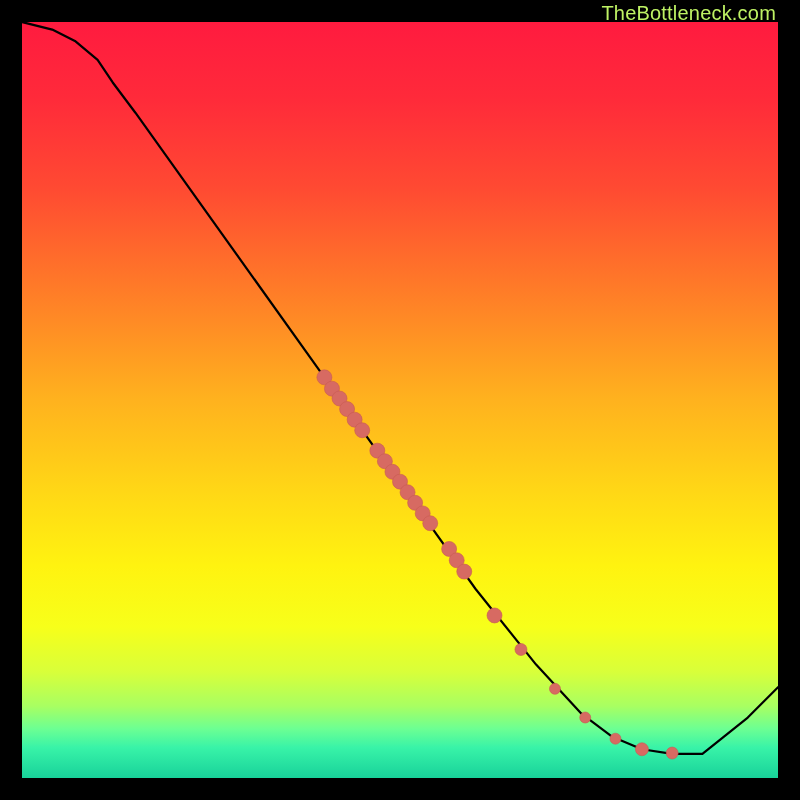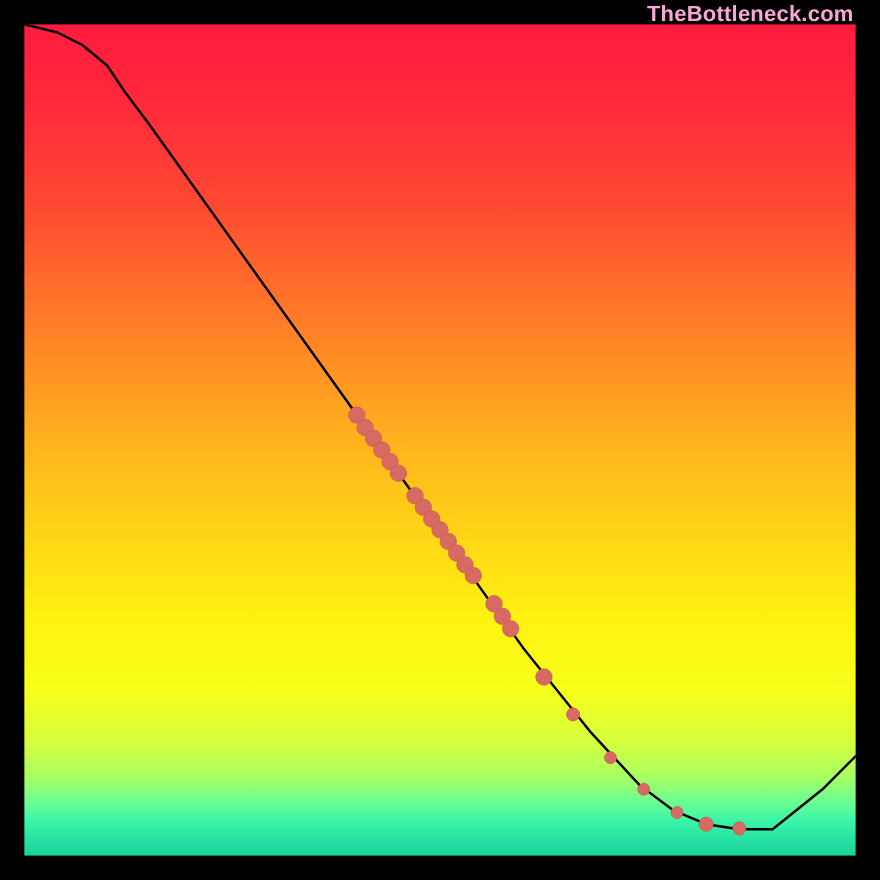--- a/index.html
+++ b/index.html
@@ -24,22 +24,22 @@
     top: 0;
     width: 756px;
     height: 756px;
   }
   .watermark {
     position: absolute;
     top: 2px;
     right: 24px;
     font-family: Arial, Helvetica, sans-serif;
     font-size: 20px;
-    font-weight: 700;
-    color: #f9a8d4;
+    font-weight: 400;
+    color: #bef264;
     letter-spacing: 0.2px;
   }
   .curve {
     fill: none;
     stroke: #000;
     stroke-width: 2.2;
     stroke-linejoin: round;
     stroke-linecap: round;
   }
   .dot {

